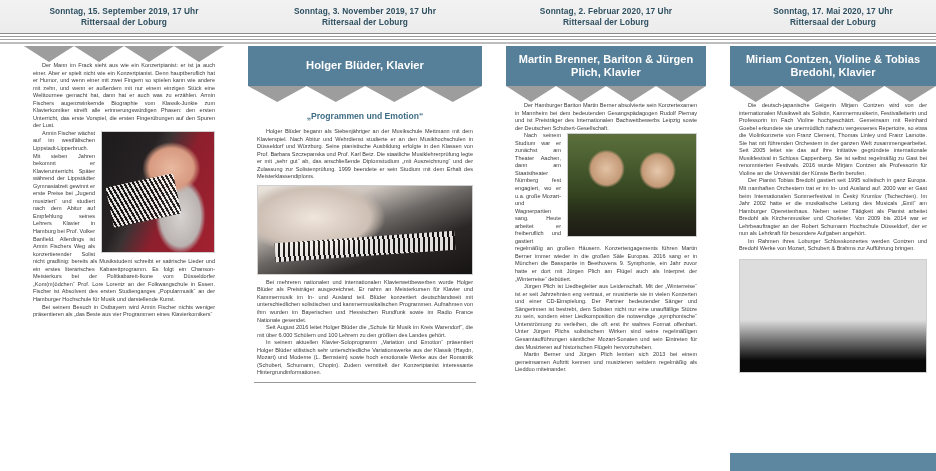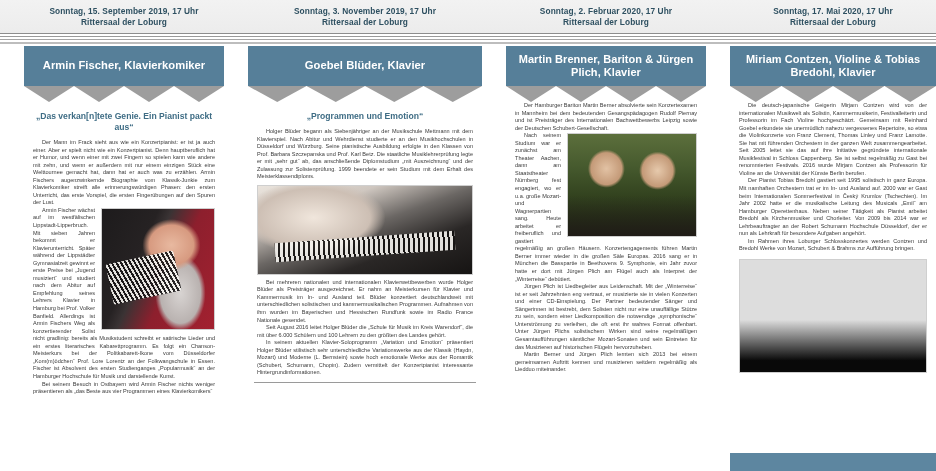--- a/index.html
+++ b/index.html
@@ -159,46 +159,44 @@
     <i class="rl3"></i>
     <i class="rl4"></i>
   </div>
 
   <div class="col">
     <div class="datehead">
       <span>Sonntag, 15. September 2019, 17 Uhr</span>
       <span>Rittersaal der Loburg</span>
     </div>
     <div class="spacer-rules"></div>
-    <div class="banner">Armin Fischer, Klavierkomiker</div>
-    <div class="zig">
-      <div class="teeth">
-        <span></span>
-        <span></span>
-        <span></span>
-        <span></span>
-      </div>
-    </div>
-    <div class="subtitle">„Das verkan[n]tete Genie. Ein Pianist packt aus“</div>
+    <div class="zig">
+      <div class="teeth">
+        <span></span>
+        <span></span>
+        <span></span>
+        <span></span>
+      </div>
+    </div>
     <div class="body">
       <p>Der Mann im Frack sieht aus wie ein Konzertpianist: er ist ja auch einer. Aber er spielt nicht wie ein Konzertpianist. Denn hauptberuflich hat er Humor, und wenn einer mit zwei Fingern so spielen kann wie andere mit zehn, und wenn er außerdem mit nur einem einzigen Stück eine Welttournee gemacht hat, dann hat er auch was zu erzählen. Armin Fischers augenzwinkernde Biographie vom Klassik-Junkie zum Klavierkomiker streift alle erinnerungswürdigen Phasen: den ersten Unterricht, das erste Vorspiel, die ersten Fingerübungen auf den Spuren der Lust.</p>
       <div class="photo right ph-fischer" style="width:112px;height:120px;"></div>
       <p>Armin Fischer wächst auf im westfälischen Lippstadt-Lipperbruch. Mit sieben Jahren bekommt er Klavierunterricht. Später während der Lippstädter Gymnasialzeit gewinnt er erste Preise bei „Jugend musiziert“ und studiert nach dem Abitur auf Empfehlung seines Lehrers Klavier in Hamburg bei Prof. Volker Banfield. Allerdings ist Armin Fischers Weg als konzertierender Solist nicht gradlinig: bereits als Musikstudent schreibt er satirische Lieder und ein erstes literarisches Kabarettprogramm. Es folgt ein Chanson-Meisterkurs bei der Politkabarett-Ikone vom Düsseldorfer „Kom(m)ödchen“ Prof. Lore Lorentz an der Folkwangschule in Essen. Fischer ist Absolvent des ersten Studienganges „Popularmusik“ an der Hamburger Hochschule für Musik und darstellende Kunst.</p>
       <div class="clr"></div>
       <p>Bei seinem Besuch in Ostbayern wird Armin Fischer nichts weniger präsentieren als „das Beste aus vier Programmen eines Klavierkomikers“</p>
     </div>
   </div>
 
   <div class="col">
     <div class="datehead">
       <span>Sonntag, 3. November 2019, 17 Uhr</span>
       <span>Rittersaal der Loburg</span>
     </div>
     <div class="spacer-rules"></div>
-    <div class="banner">Goebel Blüder, Klavier</div>
+    <div class="banner">Holger Blüder, Klavier</div>
     <div class="zig">
       <div class="teeth">
         <span></span>
         <span></span>
         <span></span>
         <span></span>
       </div>
     </div>
     <div class="subtitle">„Programmen und Emotion“</div>
     <div class="body">

